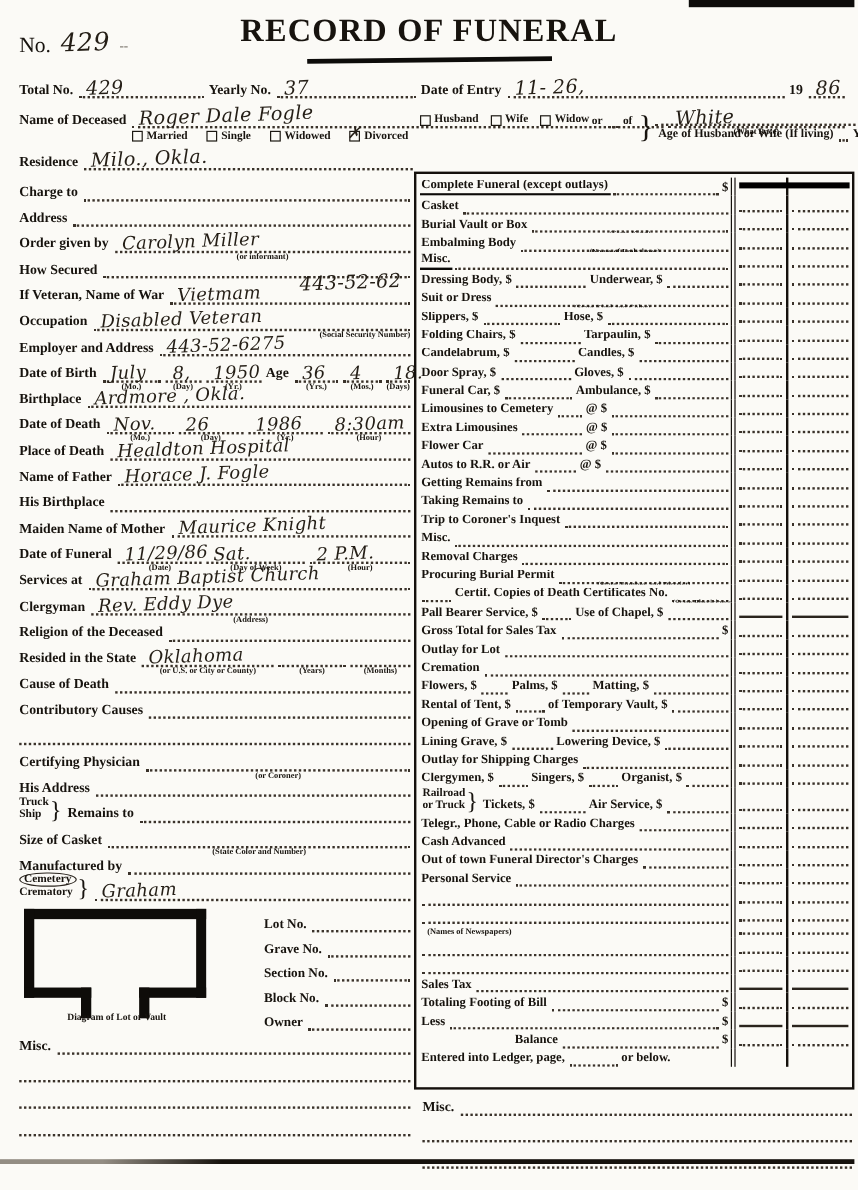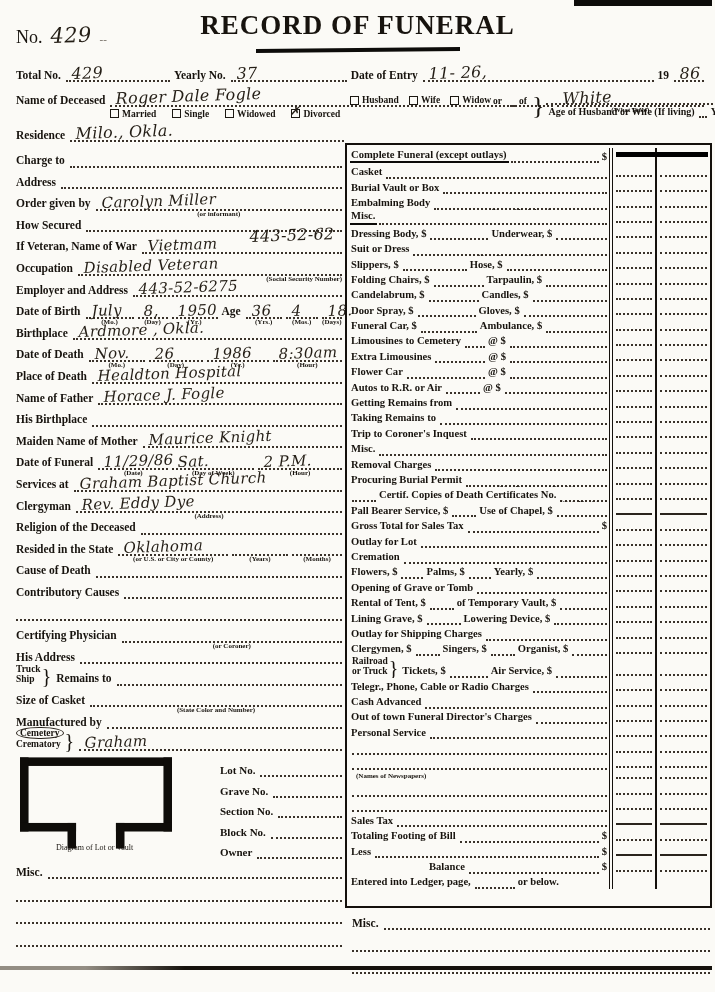--- a/index.html
+++ b/index.html
@@ -47,21 +47,21 @@
   .sp-orrow .lbl{font-size:9.5px;}
   .brace.big{font-size:26px;padding:0 2px;align-self:center;}
   .sp-right{flex:1;display:flex;flex-direction:column;justify-content:flex-end;}
   .sp-right .topdots{height:9px;border-bottom:2px dotted #3a322a;}
   .sp-agerow{display:flex;align-items:flex-end;height:13px;}
   .smtext{font-size:10px;font-weight:700;white-space:nowrap;line-height:1;padding:0 2px 1px 2px;}
   
   .leftcol{position:absolute;left:14px;top:146px;width:330px;}
   .lotzone{position:relative;height:104px;margin-top:2px;}
   .diagram{position:absolute;left:6px;top:2px;}
-  .diagram-caption{position:absolute;left:42px;top:90px;font-size:8px;font-weight:400;}
+  .diagram-caption{position:absolute;left:42px;top:90px;font-size:8px;font-weight:700;}
   .lotrows{position:absolute;left:204px;top:4px;right:0;}
   .lrow{display:flex;align-items:flex-end;height:20.5px;}
   .lrow .lbl{font-size:11px;}
   .leftmisc .frow{height:22.5px;}
   
   .box{position:absolute;left:345px;top:143px;width:367px;height:765px;border:2px solid #14100c;
        box-sizing:border-box;display:flex;flex-direction:column;padding-top:3px;}
   .crow{display:flex;align-items:flex-end;flex:0 0 15.4px;height:15.4px;position:relative;}
   .crow.tall{flex-basis:22px;height:22px;}
   .crow.small{flex-basis:11px;height:11px;}
@@ -701,39 +701,39 @@
         </div>
         <div class="m1"></div>
         <div class="m2"></div>
       </div>
       <div class="crow">
         <div class="clabel">
           <span class="lbl">Flowers, $</span>
           <span class="dots" style="width: 22px;"></span>
           <span class="lbl">Palms, $</span>
           <span class="dots" style="width: 22px;"></span>
-          <span class="lbl">Yearly, $</span>
-          <span class="dots" style="flex: 1 1 0px;"></span>
-        </div>
-        <div class="m1"></div>
-        <div class="m2"></div>
-      </div>
-      <div class="crow">
-        <div class="clabel">
-          <span class="lbl">Opening of Grave or Tomb</span>
+          <span class="lbl">Matting, $</span>
           <span class="dots" style="flex: 1 1 0px;"></span>
         </div>
         <div class="m1"></div>
         <div class="m2"></div>
       </div>
       <div class="crow">
         <div class="clabel">
           <span class="lbl">Rental of Tent, $</span>
           <span class="dots" style="width: 24px;"></span>
           <span class="lbl">of Temporary Vault, $</span>
+          <span class="dots" style="flex: 1 1 0px;"></span>
+        </div>
+        <div class="m1"></div>
+        <div class="m2"></div>
+      </div>
+      <div class="crow">
+        <div class="clabel">
+          <span class="lbl">Opening of Grave or Tomb</span>
           <span class="dots" style="flex: 1 1 0px;"></span>
         </div>
         <div class="m1"></div>
         <div class="m2"></div>
       </div>
       <div class="crow">
         <div class="clabel">
           <span class="lbl">Lining Grave, $</span>
           <span class="dots" style="width: 34px;"></span>
           <span class="lbl">Lowering Device, $</span>

